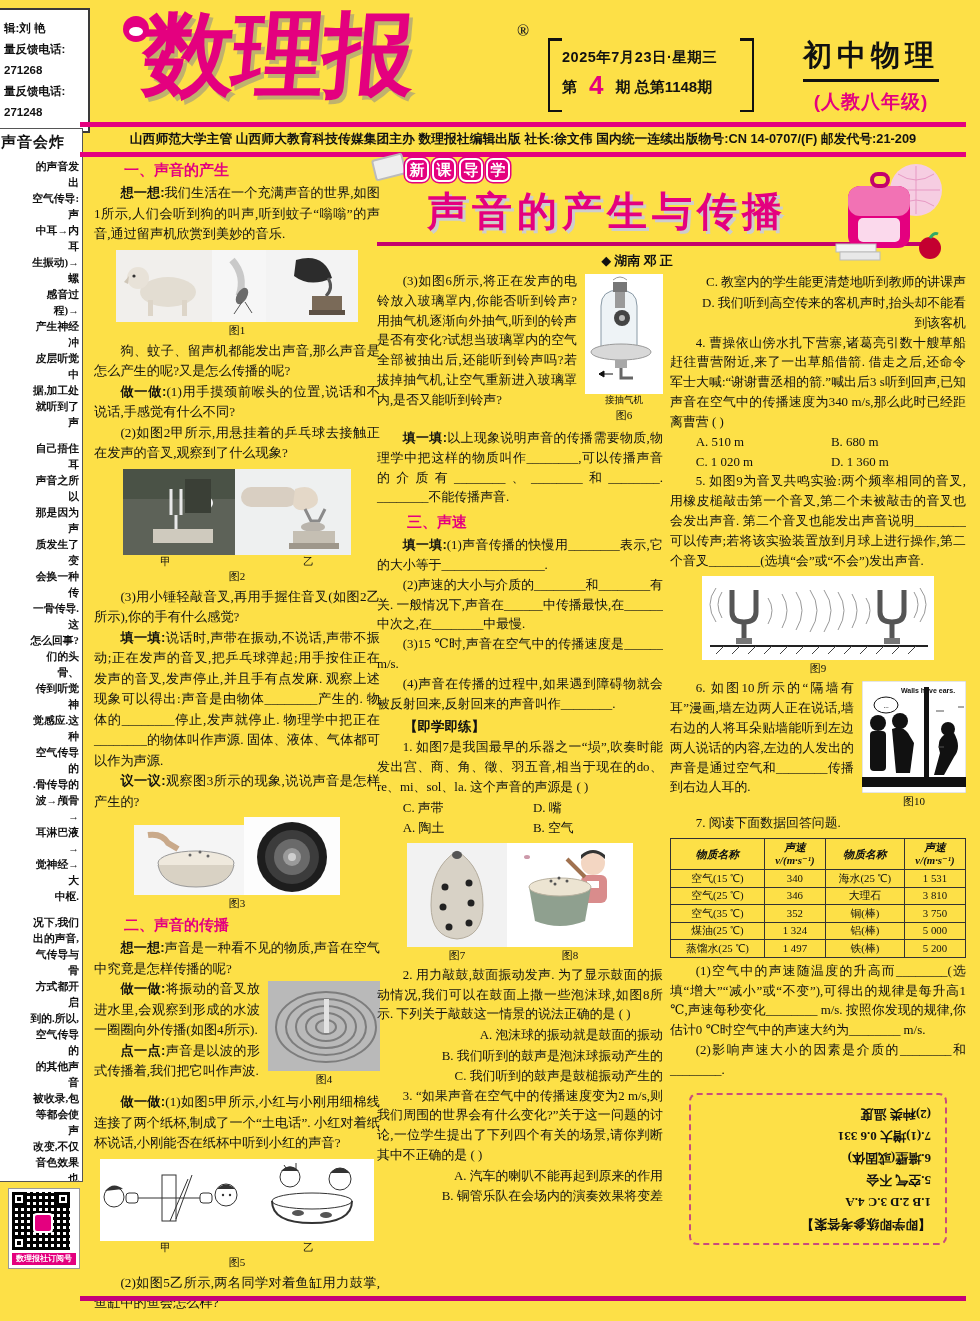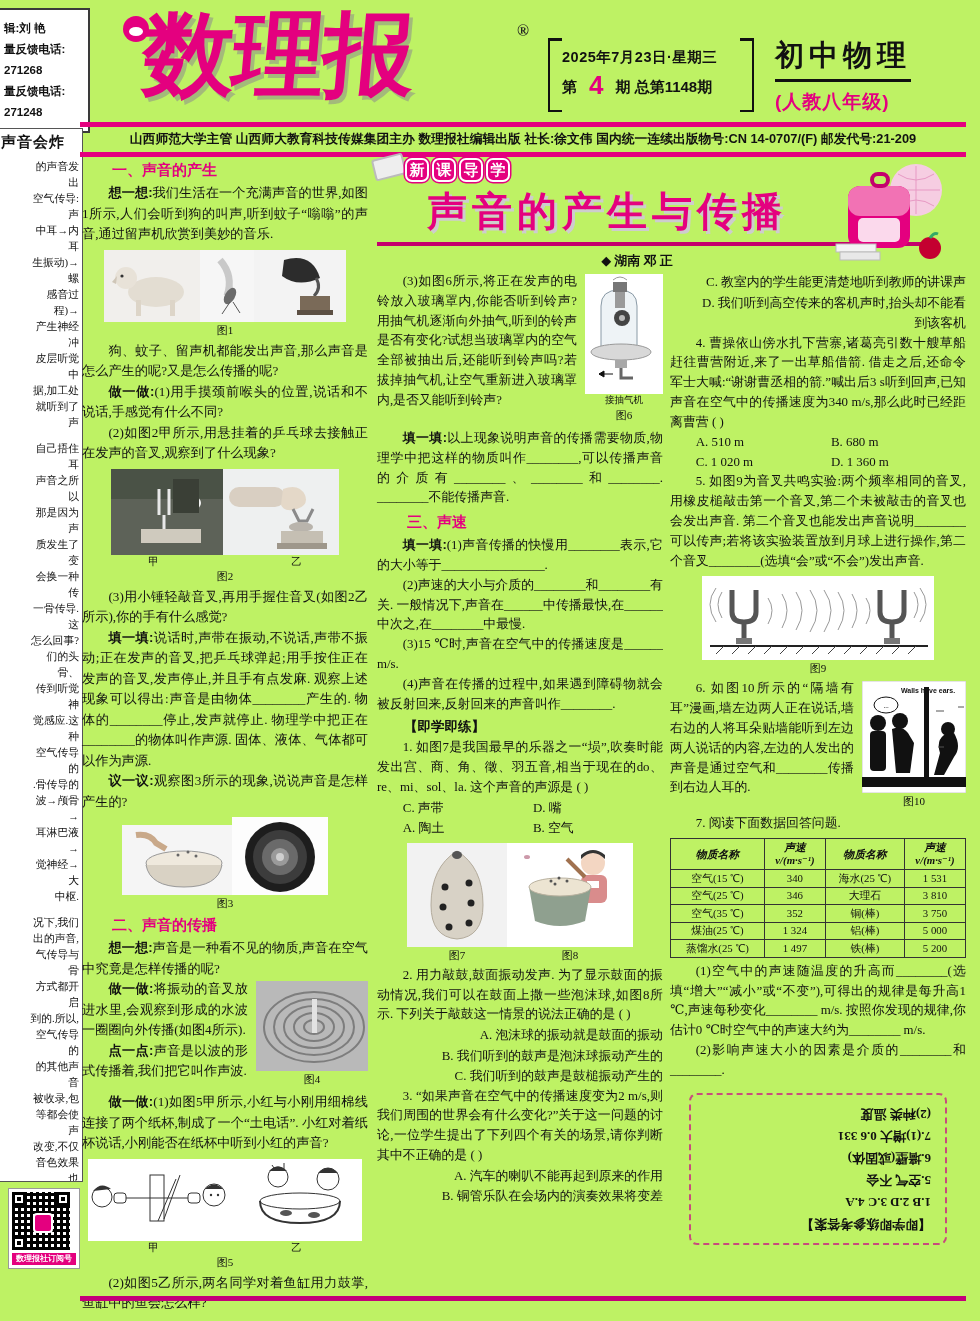--- a/index.html
+++ b/index.html
@@ -1,27 +1,27 @@
 <!DOCTYPE html>
 <html><head>
 <meta charset="utf-8">
 <style>
   html,body{margin:0;padding:0;background:#fff;}
-  .page{position:relative;width:980px;height:1321px;background:#bef264;overflow:hidden;
+  .page{position:relative;width:980px;height:1321px;background:#fde047;overflow:hidden;
         font-family:"Liberation Serif","DejaVu Serif",serif;color:#111;}
   .sans{font-family:"Liberation Sans","DejaVu Sans",sans-serif;}
 
   
   .editor-box{position:absolute;left:-8px;top:8px;width:80px;border:2px solid #3a3a3a;background:#fff;
       padding:8px 4px 8px 10px;font-family:"Liberation Sans",sans-serif;font-weight:700;font-size:11.5px;
       line-height:21px;text-align:left;}
   .side-article{position:absolute;left:-8px;top:128px;width:78px;border:1.5px solid #555;background:#fff;
       padding:4px 3px 6px 8px;height:1042px;overflow:hidden;}
   .side-title{font-family:"Liberation Sans",sans-serif;font-weight:700;font-size:15px;letter-spacing:1px;margin:0 0 6px;}
-  .side-p{margin:0 0 10px;font-size:10.8px;font-weight:400;line-height:16px;white-space:pre-line;text-align:right;padding-left:29px;}
+  .side-p{margin:0 0 10px;font-size:10.8px;font-weight:700;line-height:16px;white-space:pre-line;text-align:right;padding-left:29px;}
   .qr-box{position:absolute;left:8px;top:1188px;width:64px;border:1px solid #999;background:#fff;padding:3px;}
   .qr-pattern{position:relative;width:58px;height:58px;
       background:
         repeating-linear-gradient(0deg,#000 0 3px,transparent 3px 6px),
         repeating-linear-gradient(90deg,#000 0 3px,#fff 3px 6px);}
   .qr-eye{position:absolute;width:14px;height:14px;border:3px solid #000;background:#fff;box-sizing:border-box;}
   .qr-eye::after{content:"";position:absolute;left:2px;top:2px;width:4px;height:4px;background:#000;}
   .qr-center{position:absolute;left:21px;top:21px;width:16px;height:16px;background:#e4007f;border:2px solid #fff;
       border-radius:4px;}
   .qr-label{margin-top:3px;background:#e4007f;color:#fff;font-family:"Liberation Sans",sans-serif;
@@ -36,31 +36,31 @@
       transform:skewX(-5deg);text-shadow:4px 4px 0 rgba(140,140,140,.55);}
   .logo-reg{position:absolute;right:6px;top:8px;font-size:16px;font-weight:700;color:#222;}
   .date-box{position:absolute;left:548px;top:38px;width:178px;height:62px;padding:6px 12px;
       border-left:2.5px solid #111;border-right:2.5px solid #111;font-family:"Liberation Sans",sans-serif;}
   .date-box::before,.date-box::after{content:"";position:absolute;left:0;right:0;height:2.5px;background:
       linear-gradient(to right,#111 0 12px,transparent 12px calc(100% - 12px),#111 calc(100% - 12px));}
   .date-box::before{top:0;} .date-box::after{bottom:0;}
   .date-line1{font-size:14.5px;font-weight:700;letter-spacing:.5px;line-height:26px;white-space:nowrap;}
   .date-line2{font-size:15px;font-weight:700;line-height:30px;white-space:nowrap;}
   .issue-num{color:#e4007f;font-size:26px;font-weight:700;margin:0 12px;vertical-align:-2px;}
-  .subject-box{position:absolute;left:775px;top:36px;width:192px;}
+  .subject-box{position:absolute;left:775px;top:36px;width:192px;text-align:center;}
   .subject-main{display:inline-block;font-weight:700;font-size:29px;letter-spacing:5px;
       border-bottom:3px solid #111;padding-bottom:3px;font-family:"Liberation Serif",serif;}
   .subject-grade{margin-top:7px;color:#e4007f;font-weight:700;font-size:19px;letter-spacing:1px;}
   .pub-band{position:absolute;left:80px;top:122px;width:886px;border-top:5px solid #e4007f;border-bottom:5px solid #e4007f;
       padding:4px 0;text-align:center;font-family:"Liberation Sans",sans-serif;font-weight:700;font-size:12.8px;
       white-space:nowrap;letter-spacing:0;}
 
   
   .col{position:absolute;top:272px;}
-  .col1{position:absolute;left:82px;top:156px;width:286px;}
+  .col1{position:absolute;left:94px;top:156px;width:286px;}
   .col2{left:377px;width:286px;}
   .col3{left:670px;width:296px;}
   .para{margin:0;text-indent:2em;text-align:justify;font-size:13.2px;line-height:20.5px;}
   .col2 .para,.col3 .para{font-size:12.9px;line-height:19.8px;}
   .lead{font-family:"Liberation Sans","DejaVu Sans",sans-serif;font-weight:700;}
   .h-pink{color:#e4007f;font-family:"Liberation Sans",sans-serif;font-weight:700;font-size:15px;
       margin:5px 0 3px;text-indent:2em;}
   .practice-h{font-family:"Liberation Sans",sans-serif;font-weight:700;font-size:13.5px;margin:4px 0 2px;text-indent:2em;}
   .opt-row{display:flex;margin:0;padding-left:2em;font-size:12.9px;line-height:20px;}
   .opt-row span{width:50%;}

